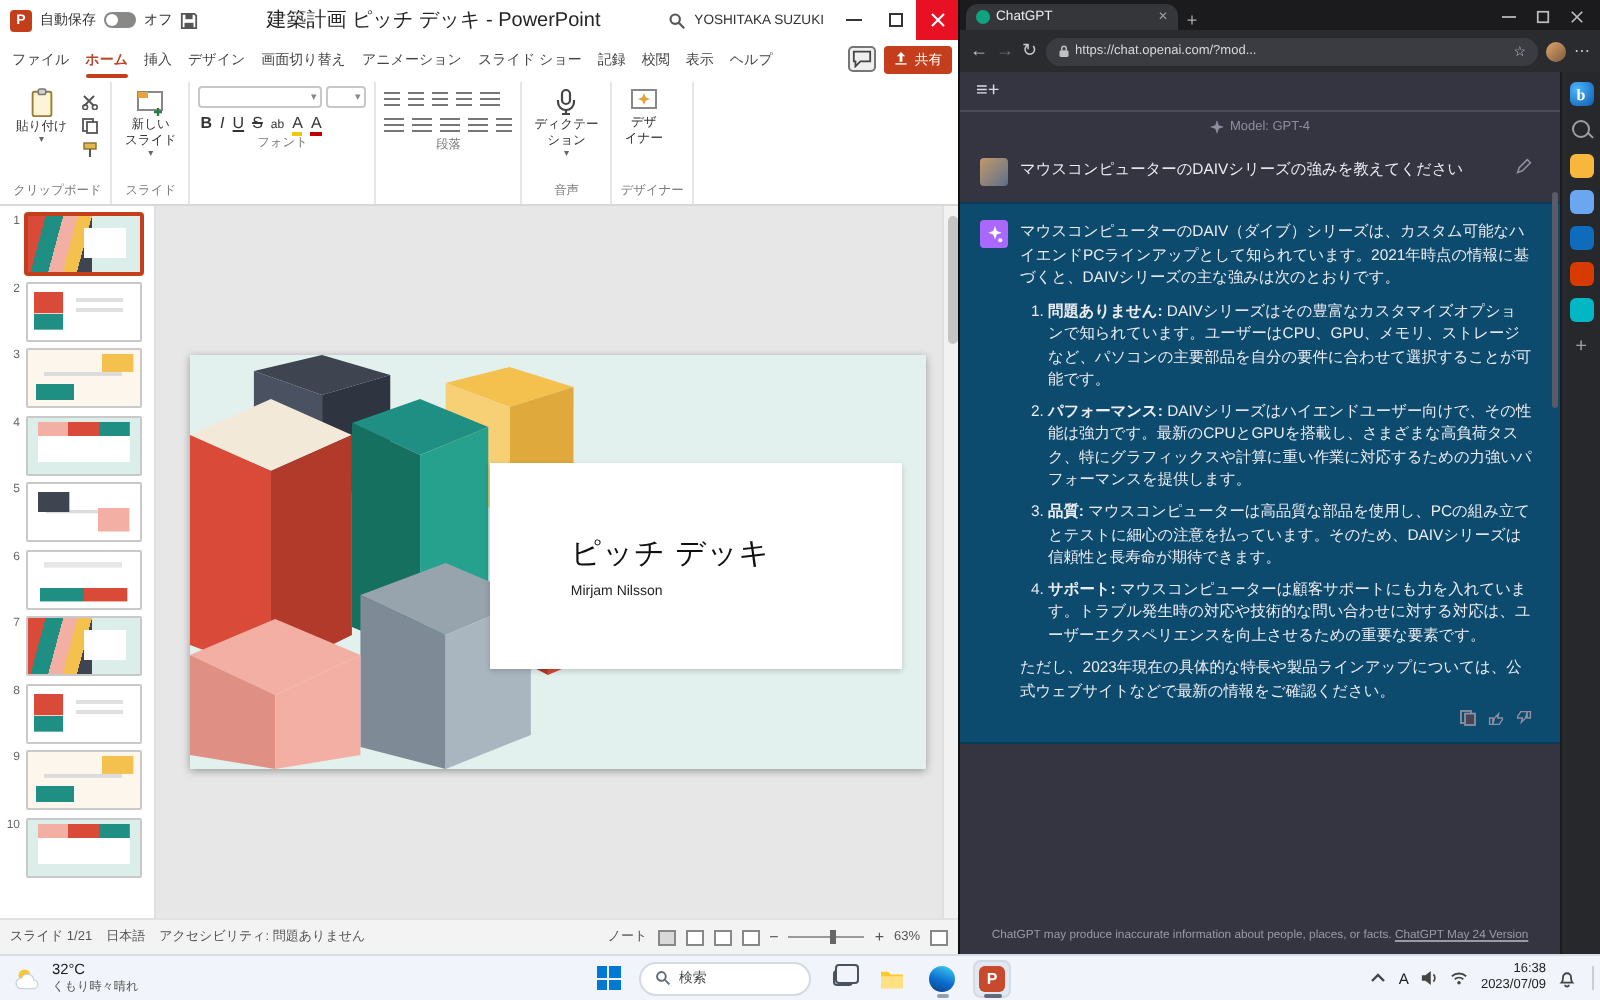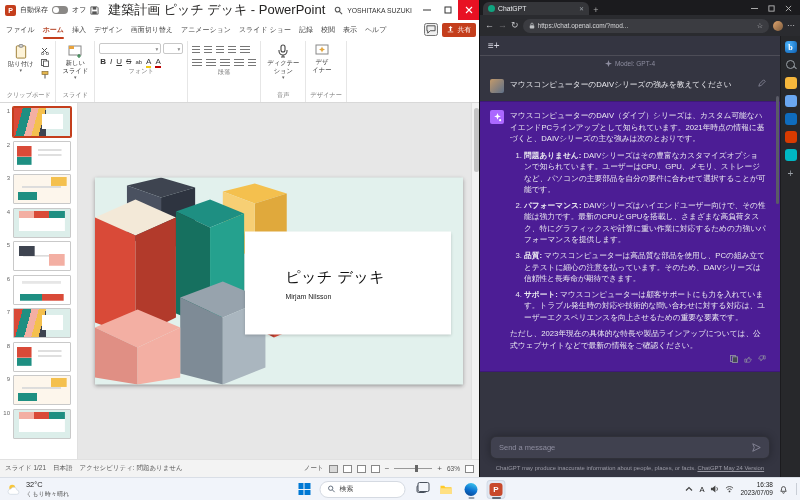--- a/index.html
+++ b/index.html
@@ -8,21 +8,21 @@
 .desktop{position:relative;width:800px;height:500px}
 
 
 .ppt{position:absolute;left:0;top:0;width:480px;height:477px;background:#fff;display:flex;flex-direction:column;border-right:1px solid #111}
 .titlebar{height:20px;display:flex;align-items:center;gap:4px;padding-left:5px;font-size:7px;color:#333;background:#fff}
 .appic{width:11px;height:11px;border-radius:2px;background:#c43e1c;position:relative;flex:none}
 .appic::after{content:'P';position:absolute;inset:0;display:grid;place-items:center;color:#fff;font-size:7px;font-weight:bold}
 .toggle{width:16px;height:8px;border-radius:4px;background:#8a8886;position:relative;flex:none}
 .toggle::after{content:'';position:absolute;left:1px;top:1px;width:6px;height:6px;border-radius:50%;background:#fff}
 .tico{color:#555;display:grid;place-items:center}
-.ttl{flex:1;text-align:center;font-size:13px;color:#252423;white-space:nowrap;overflow:hidden;text-overflow:ellipsis}
+.ttl{flex:1;text-align:center;font-size:10px;color:#252423;white-space:nowrap;overflow:hidden;text-overflow:ellipsis}
 .tuser{font-size:6.8px;color:#333;white-space:nowrap}
 .winbtns{display:flex;height:100%}
 .wb{width:21px;height:100%;display:grid;place-items:center;color:#333}
 .wb.close{background:#e81123;color:#fff}
 
 .tabrow{height:19px;display:flex;align-items:center;padding:0 3px 0 2px;overflow:hidden}
 .tablist{display:flex;height:100%}
 .ribbon-tab{padding:0 4px;font-size:7px;color:#444;display:flex;align-items:center;white-space:nowrap;position:relative}
 .ribbon-tab.active{color:#b7472a;font-weight:bold}
 .ribbon-tab.active::after{content:'';position:absolute;left:4px;right:4px;bottom:0;height:2px;background:#c43e1c;border-radius:1px}
@@ -101,21 +101,21 @@
 .bbody{flex:1;display:flex;min-height:0}
 
 .chat{flex:1;background:#343541;display:flex;flex-direction:column;min-width:0;position:relative}
 .chead{height:20px;border-bottom:1px solid #4d4d57;display:flex;align-items:center;padding:0 8px;color:#ececf1;flex:none}
 .hamb{font-size:10px;color:#d9d9e3;background:none;border:0;line-height:1}
 .ctitle{flex:1;text-align:center;font-size:7.6px;white-space:nowrap;overflow:hidden;text-overflow:ellipsis}
 .cplus{font-size:10px;color:#d9d9e3;background:none;border:0;line-height:1}
 .model{height:15px;display:flex;align-items:center;justify-content:center;gap:3px;font-size:6.5px;color:#8e8ea0;flex:none}
 .msgs{flex:1;min-height:0;overflow:hidden}
 .msg{display:flex;gap:6px;padding:8px 14px 8px 10px;font-size:7.7px;line-height:1.5;color:#ececf1}
-.msg.bot{background:#4c1d95;border-top:1px solid rgba(0,0,0,.18);border-bottom:1px solid rgba(0,0,0,.18)}
+.msg.bot{background:#0c4a6e;border-top:1px solid rgba(0,0,0,.18);border-bottom:1px solid rgba(0,0,0,.18)}
 .avatar{width:14px;height:14px;border-radius:2px;flex:none}
 .user-av{background:linear-gradient(135deg,#c2996a,#5e7089)}
 .bot-av{background:#ab68ff;display:grid;place-items:center}
 .mtext{flex:1;min-width:0}
 .mtext ol{margin:5px 0;padding-left:14px}
 .mtext li{margin-bottom:4px}
 .mtext b{font-weight:bold}
 .editic{color:#8e8ea0;align-self:flex-start;background:none;border:0}
 .macts{display:flex;gap:6px;justify-content:flex-end;color:#8e8ea0;margin-top:4px}
 .macts button{color:#8e8ea0;background:none;border:0;display:grid;place-items:center}
@@ -561,30 +561,20 @@
                 <button>
                     <svg width="8" height="8" viewBox="0 0 10 10" style="transform:rotate(180deg)">
                       <path d="M1 5h2v4H1zM3 9h4l2-3V5H6l.6-2.6L4 5z" fill="none" stroke="#8e8ea0" stroke-width=".9"></path>
                     </svg>
                   </button>
               </div>
             </div>
           </div>
         </div>
         <div class="cscroll"></div>
-        <div class="inbar">
-          <div class="ibox">
-            <input type="text" placeholder="Send a message" style="">
-            <button class="sendb">
-                <svg width="9" height="9" viewBox="0 0 12 12">
-                  <path d="M1 11L11 6 1 1l2 5z" fill="none" stroke="#8e8ea0" stroke-width="1.1" stroke-linejoin="round"></path>
-                </svg>
-              </button>
-          </div>
-        </div>
         <div class="cfoot">
           <span>ChatGPT may produce inaccurate information about people, places, or facts.</span>
           <a href="#">ChatGPT May 24 Version</a>
         </div>
       </div>
       <div class="esidebar">
           <div class="sbi sbi-bing-chat"></div>
           <div class="sbi sbi-search"></div>
           <div class="sbi sbi-shopping"></div>
           <div class="sbi sbi-tools"></div>

